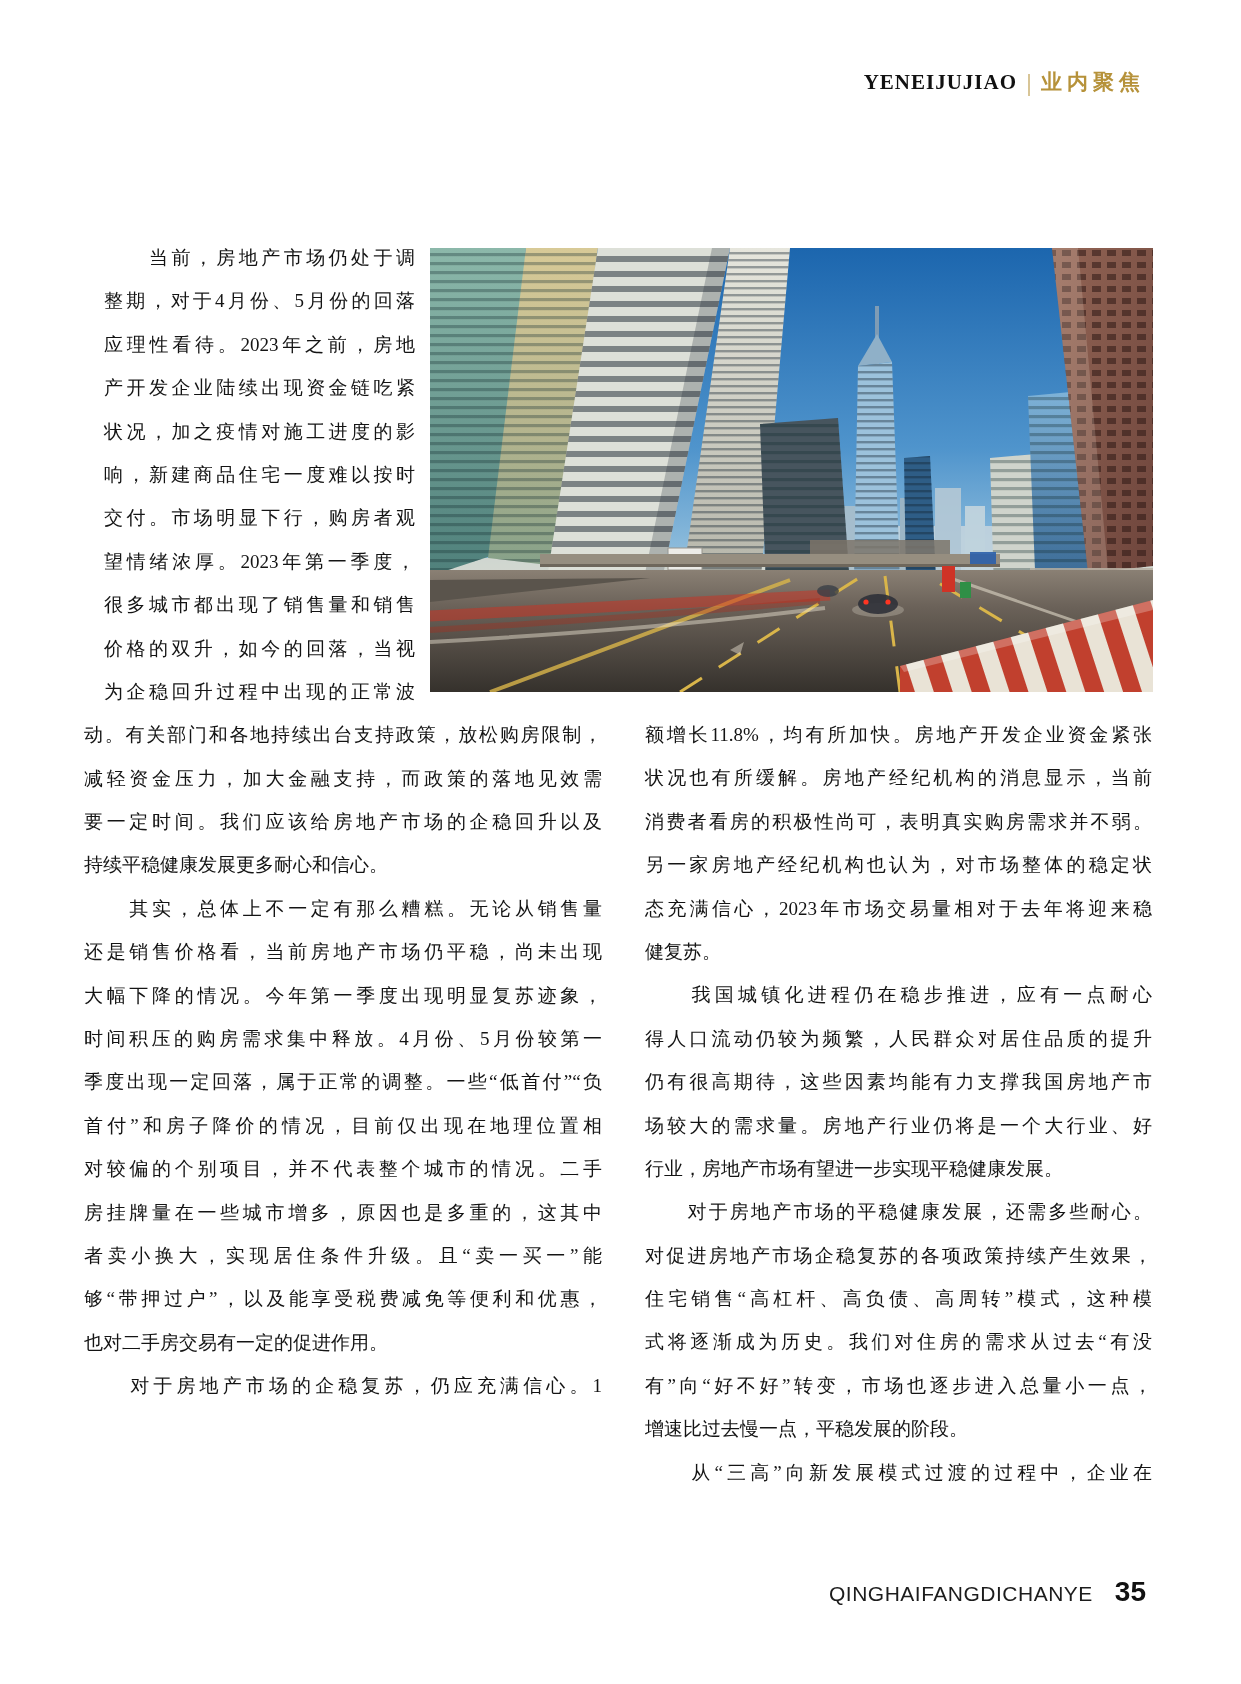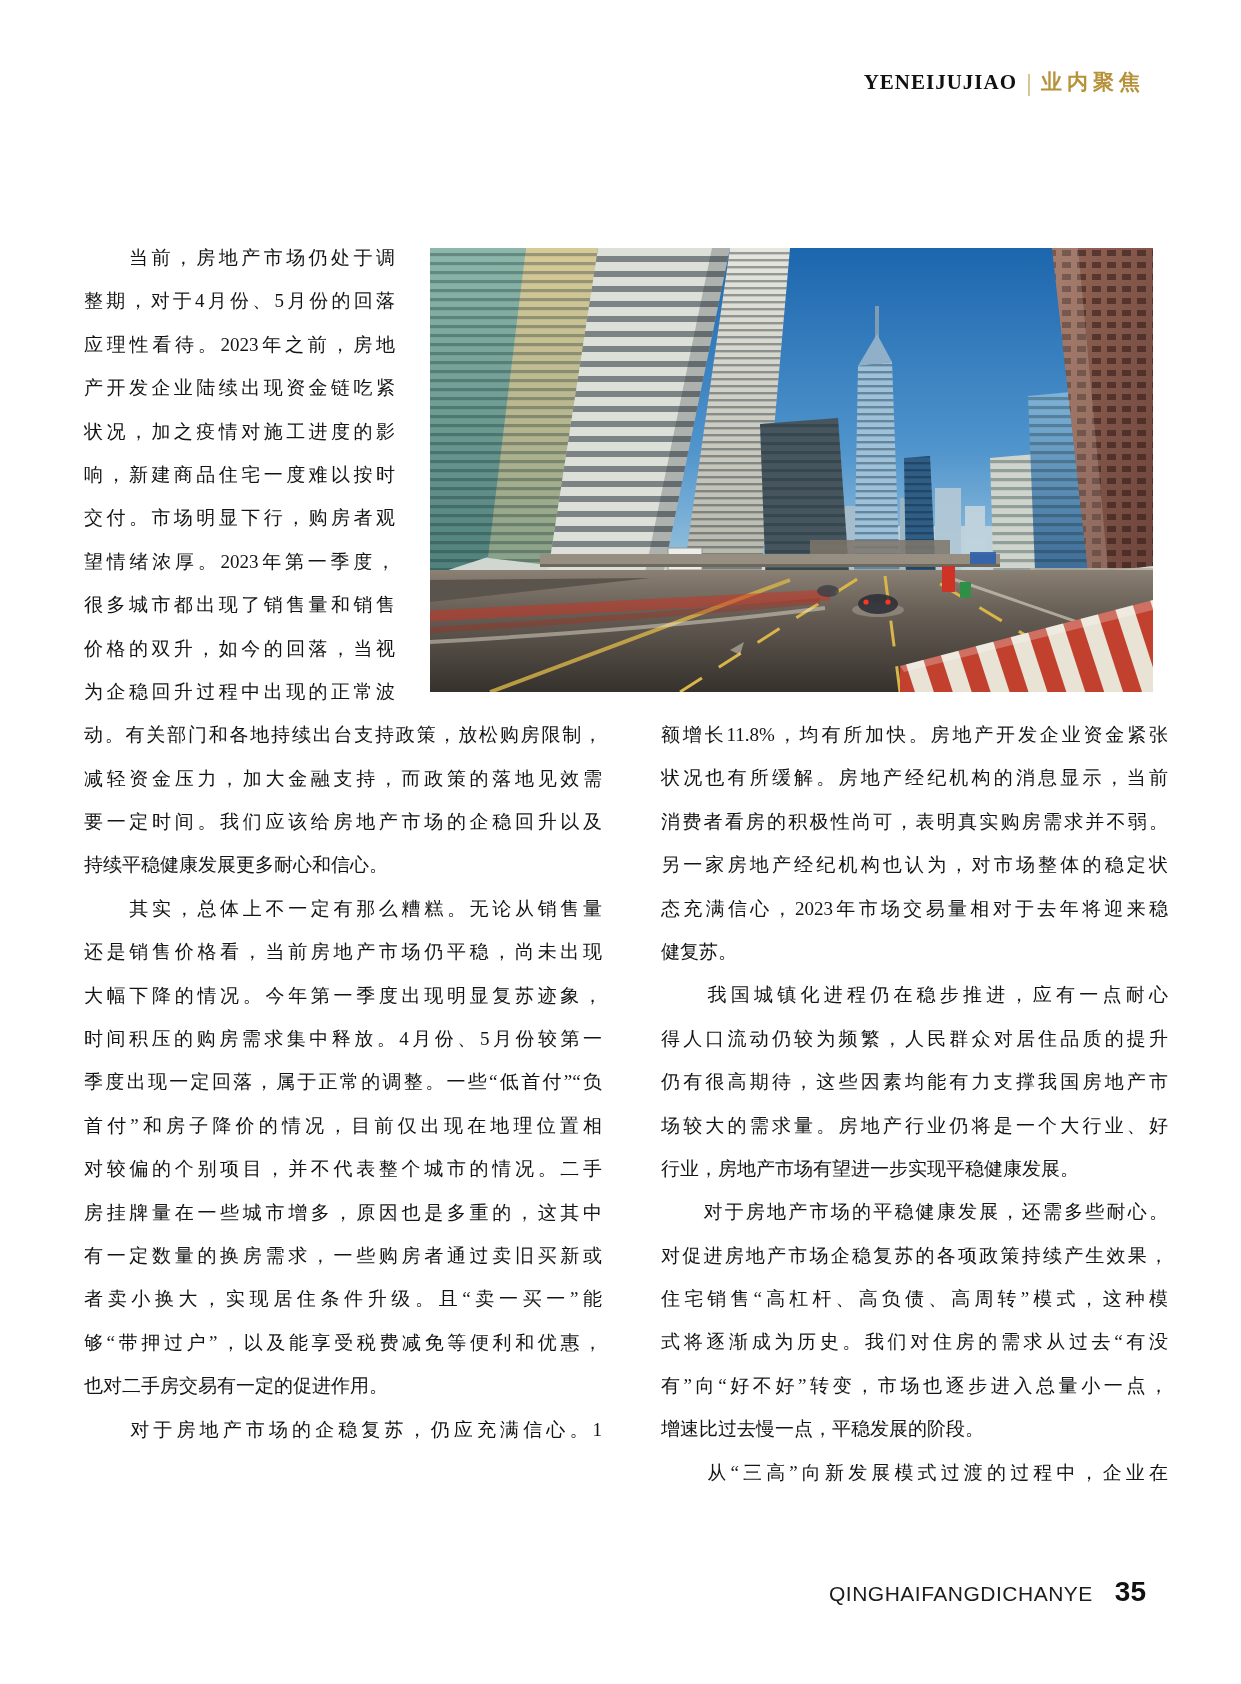--- a/index.html
+++ b/index.html
@@ -12,22 +12,22 @@
   .hdr-divider{font-size:20px;font-weight:400;transform:scaleY(1.25);}
   .hdr-cn{font-size:21px;font-weight:700;letter-spacing:5px;
           font-family:"Liberation Sans","DejaVu Sans",sans-serif;}
 
   
   .photo{position:absolute;left:430px;top:248px;width:723px;height:444px;margin:0;padding:0;}
   .photo svg{display:block;}
 
   
   .col-left{position:absolute;left:84px;top:236px;width:518px;}
-  .col-right{position:absolute;left:645px;top:713px;width:507px;margin-left:16px;}
-  .intro-block{width:311px;}
+  .col-right{position:absolute;left:645px;top:713px;width:507px;}
+  .intro-block{width:311px;margin-left:20px;}
   .wide-block{width:518px;}
   .tline{font-size:19px;line-height:43.4px;height:43.4px;
          text-align:justify;text-align-last:justify;color:#141414;}
   .tline.pend{text-align:left;text-align-last:left;}
 
   
   .pg-footer{position:absolute;top:1576px;right:95px;display:flex;align-items:baseline;gap:22px;
              font-family:"Liberation Sans","DejaVu Sans",sans-serif;}
   .ft-journal{font-size:21px;letter-spacing:0.5px;color:#1c1c1c;}
   .ft-page{font-size:28px;font-weight:700;color:#111;}
@@ -208,21 +208,20 @@
         <div class="tline">要一定时间。我们应该给房地产市场的企稳回升以及</div>
         <div class="tline pend">持续平稳健康发展更多耐心和信心。</div>
         <div class="tline">　　其实，总体上不一定有那么糟糕。无论从销售量</div>
         <div class="tline">还是销售价格看，当前房地产市场仍平稳，尚未出现</div>
         <div class="tline">大幅下降的情况。今年第一季度出现明显复苏迹象，</div>
         <div class="tline">时间积压的购房需求集中释放。4月份、5月份较第一</div>
         <div class="tline">季度出现一定回落，属于正常的调整。一些“低首付”“负</div>
         <div class="tline">首付”和房子降价的情况，目前仅出现在地理位置相</div>
         <div class="tline">对较偏的个别项目，并不代表整个城市的情况。二手</div>
         <div class="tline">房挂牌量在一些城市增多，原因也是多重的，这其中</div>
-        <div class="tline">有一定数量的换房需求，一些购房者通过卖旧买新或</div>
         <div class="tline">者卖小换大，实现居住条件升级。且“卖一买一”能</div>
         <div class="tline">够“带押过户”，以及能享受税费减免等便利和优惠，</div>
         <div class="tline pend">也对二手房交易有一定的促进作用。</div>
         <div class="tline">　　对于房地产市场的企稳复苏，仍应充满信心。1</div>
       </div>
   </div>
 
   <div class="col-right">
       <div class="tline">额增长11.8%，均有所加快。房地产开发企业资金紧张</div>
       <div class="tline">状况也有所缓解。房地产经纪机构的消息显示，当前</div>

